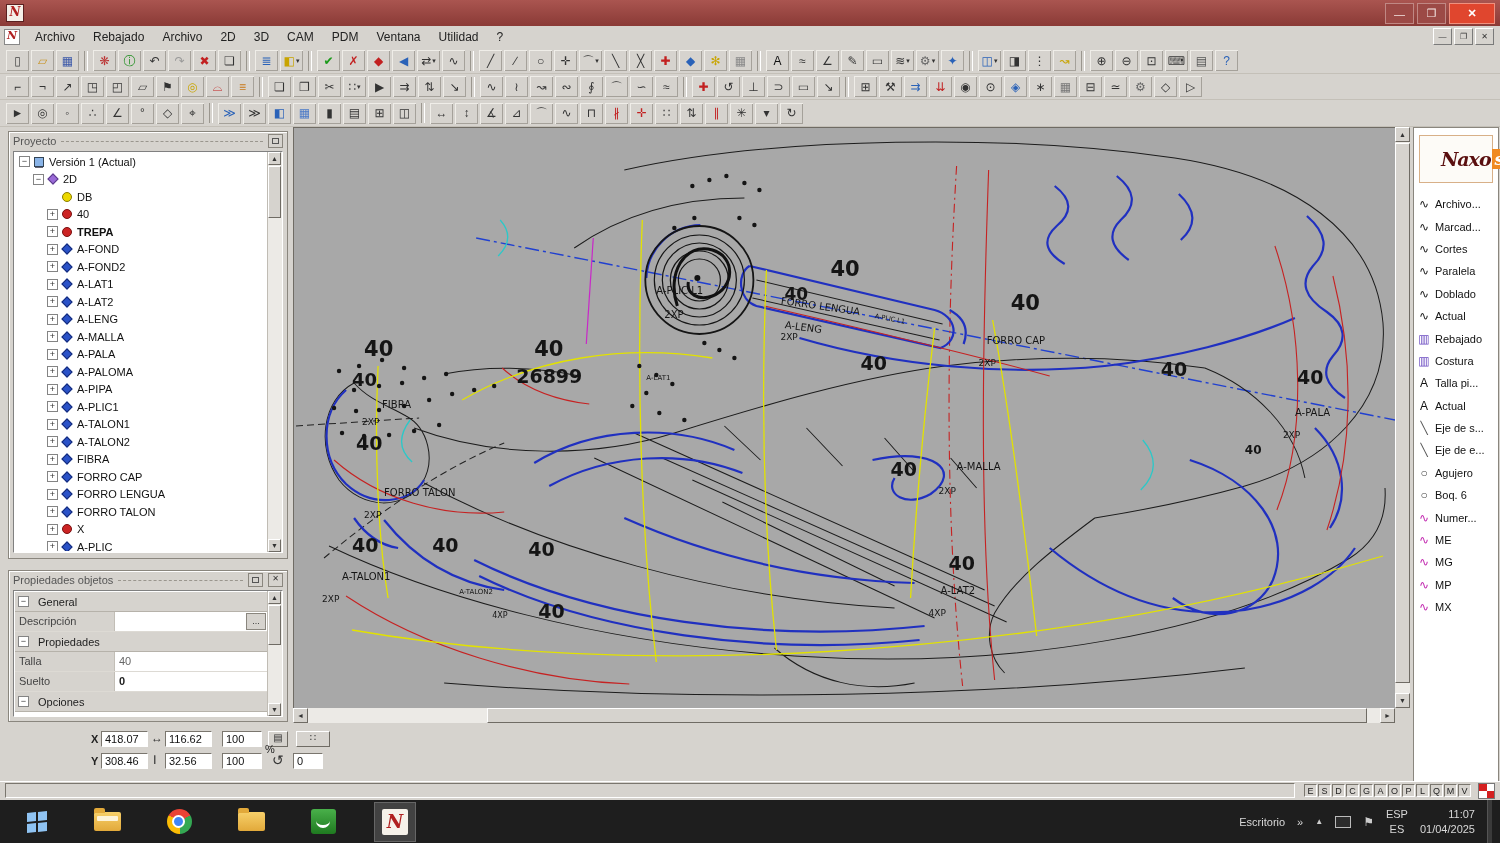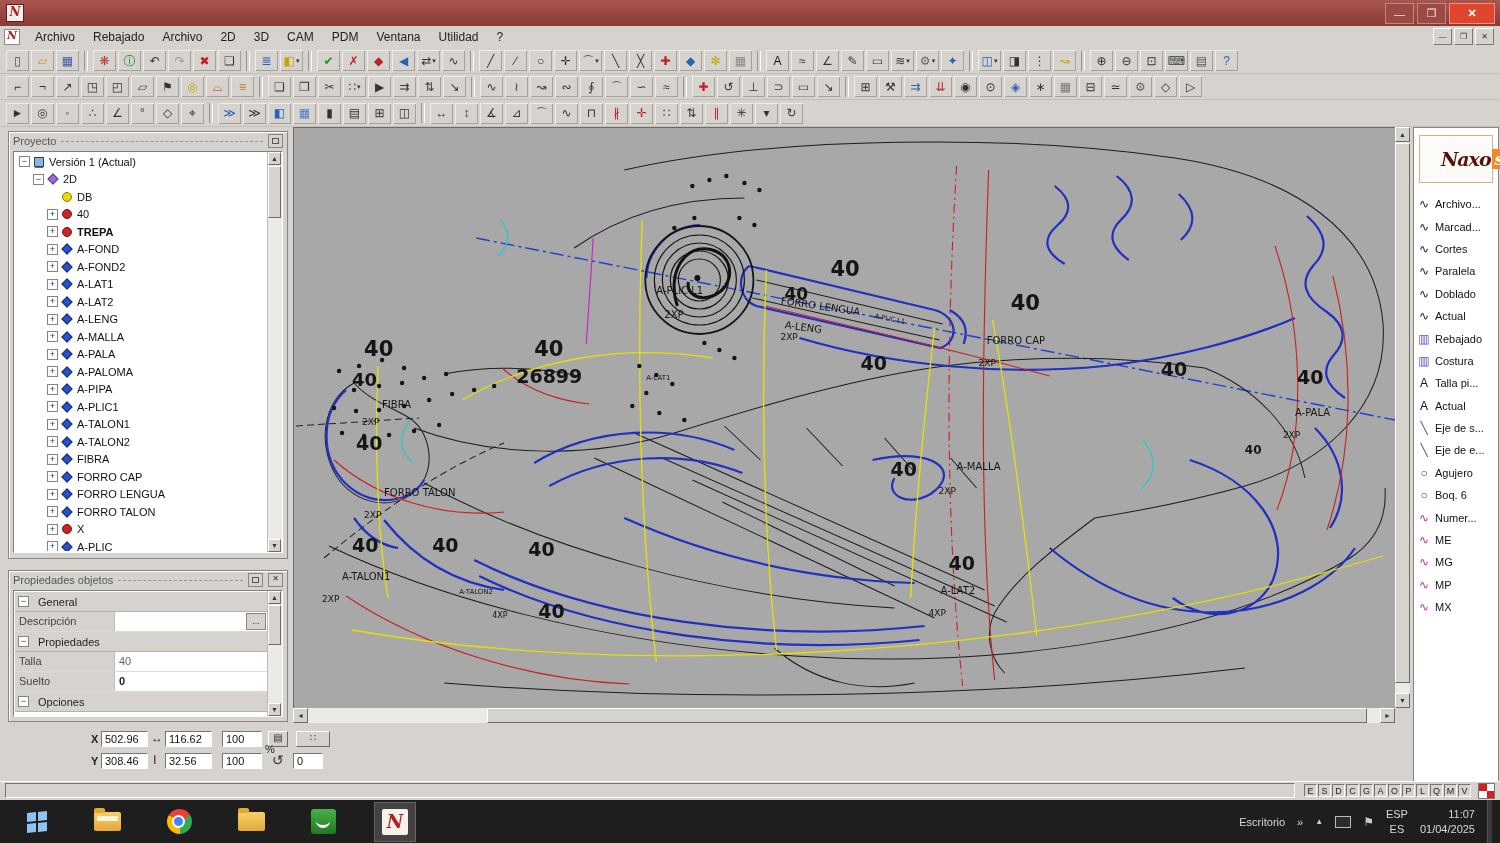--- a/index.html
+++ b/index.html
@@ -968,21 +968,21 @@
           <span class="tool-label">MP</span>
         </div>
         <div class="tool-row">
           <span class="tool-ico" style="color: rgb(194, 42, 176);">∿</span>
           <span class="tool-label">MX</span>
         </div>
       </div>
   </div>
 
   <span class="coord-label" style="left:91px;top:733px;">X</span>
-  <div class="sunken" style="left:101px;top:731px;width:47px;">502.96</div>
+  <div class="sunken" style="left:101px;top:731px;width:47px;">418.07</div>
   <span class="mini-ico" style="left:151px;top:731px;">↔</span>
   <div class="sunken" style="left:165px;top:731px;width:47px;">116.62</div>
   <div class="sunken" style="left:222px;top:731px;width:40px;">100</div>
   <div class="mini-btn" style="left:268px;top:731px;width:20px;height:16px;">▤</div>
   <div class="mini-btn" style="left:296px;top:731px;width:34px;height:16px;">∷</div>
 
   <span class="coord-label" style="left:91px;top:755px;">Y</span>
   <div class="sunken" style="left:101px;top:753px;width:47px;">308.46</div>
   <span class="mini-ico" style="left:153px;top:753px;">Ⅰ</span>
   <div class="sunken" style="left:165px;top:753px;width:47px;">32.56</div>

